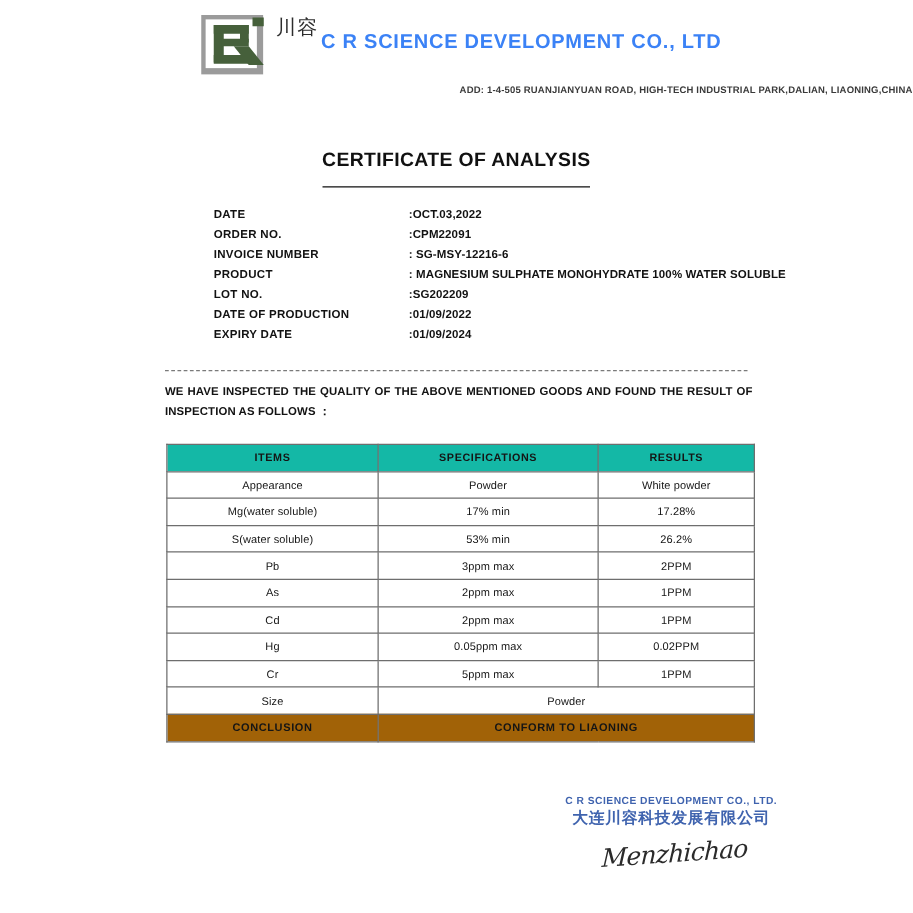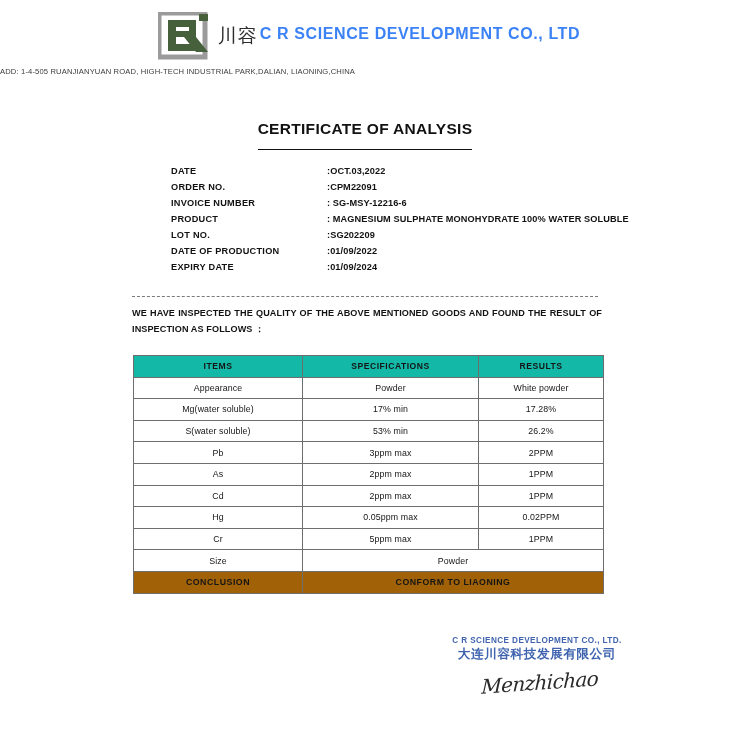--- a/index.html
+++ b/index.html
@@ -40,45 +40,45 @@
     margin-top: 12px;
   }
   .logo-mark {
     position: relative;
     width: 52px;
     height: 48px;
     flex: none;
   }
   .logo-cn {
     font-family: "DejaVu Sans", sans-serif;
-    font-size: 19px;
+    font-size: 16px;
     color: #2d2d2d;
     line-height: 1;
     margin-left: 8px;
-    margin-top: 14px;
+    margin-top: 2px;
     letter-spacing: 1px;
   }
   .company-col {
     margin-left: 2px;
     margin-top: 26px;
   }
   .company-name {
     font-family: "Liberation Sans", sans-serif;
     font-size: 16px;
     font-weight: bold;
     color: #3b82f6;
     letter-spacing: 0.6px;
     white-space: nowrap;
     line-height: 1.05;
   }
   .company-addr {
     margin-top: 7px;
-    text-align: left;
+    text-align: right;
     font-size: 7.6px;
-    font-weight: normal;
+    font-weight: bold;
     color: #3a3a3a;
     letter-spacing: 0.15px;
     white-space: nowrap;
   }
 
   
   .doc-title {
     position: absolute;
     left: 0;
     top: 120px;

